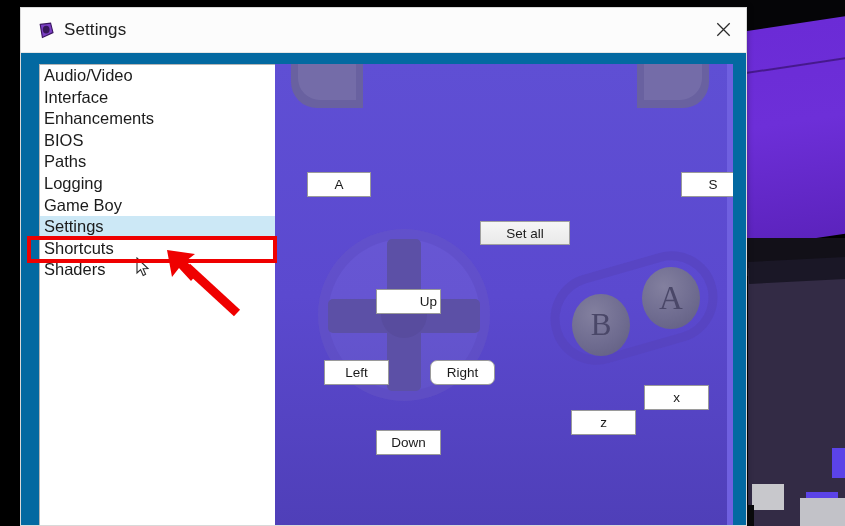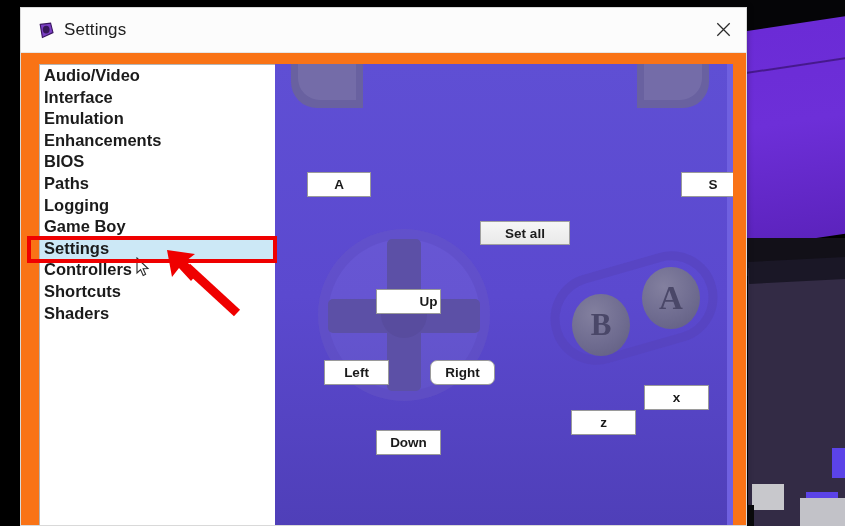--- a/index.html
+++ b/index.html
@@ -81,21 +81,21 @@
     position: absolute;
     left: 740px; top: 505px; width: 14px; height: 21px;
     background: #0a0a0c;
   }
 
   
   #window {
     position: absolute;
     left: 20px; top: 7px;
     width: 727px; height: 519px;
-    background: #f97316;
+    background: #0369a1;
     border: 1px solid #d9d9d9;
     box-sizing: border-box;
     box-shadow: 0 0 6px rgba(0,0,0,.35);
     overflow: hidden;
   }
 
   
   #titlebar {
     position: relative;
     height: 44px;
@@ -120,21 +120,21 @@
     width: 46px; height: 43px;
     display: flex; align-items: center; justify-content: center;
     cursor: default;
   }
   #close-button svg { display:block; }
 
   
   #content {
     position: absolute;
     left: 0; top: 44px;
-    width: 727px; height: 475px; font-weight: bold;
+    width: 727px; height: 475px;
   }
 
   
   #sidebar {
     position: absolute;
     left: 18px; top: 12px;
     width: 246px; height: 463px;
     background: #ffffff;
     border: 1px solid #b5b5b5;
     box-sizing: border-box;
@@ -332,42 +332,36 @@
     <div id="content">
 
       <div id="sidebar">
         <div class="nav-item">
           <span>Audio/Video</span>
         </div>
         <div class="nav-item">
           <span>Interface</span>
         </div>
         <div class="nav-item">
-          <span>Emulation</span>
-        </div>
-        <div class="nav-item">
           <span>Enhancements</span>
         </div>
         <div class="nav-item">
           <span>BIOS</span>
         </div>
         <div class="nav-item">
           <span>Paths</span>
         </div>
         <div class="nav-item">
           <span>Logging</span>
         </div>
         <div class="nav-item">
           <span>Game Boy</span>
         </div>
         <div class="nav-item selected">
           <span>Settings</span>
-        </div>
-        <div class="nav-item">
-          <span>Controllers</span>
         </div>
         <div class="nav-item">
           <span>Shortcuts</span>
         </div>
         <div class="nav-item">
           <span>Shaders</span>
         </div>
       </div>
 
       <div id="gamepad-panel">

